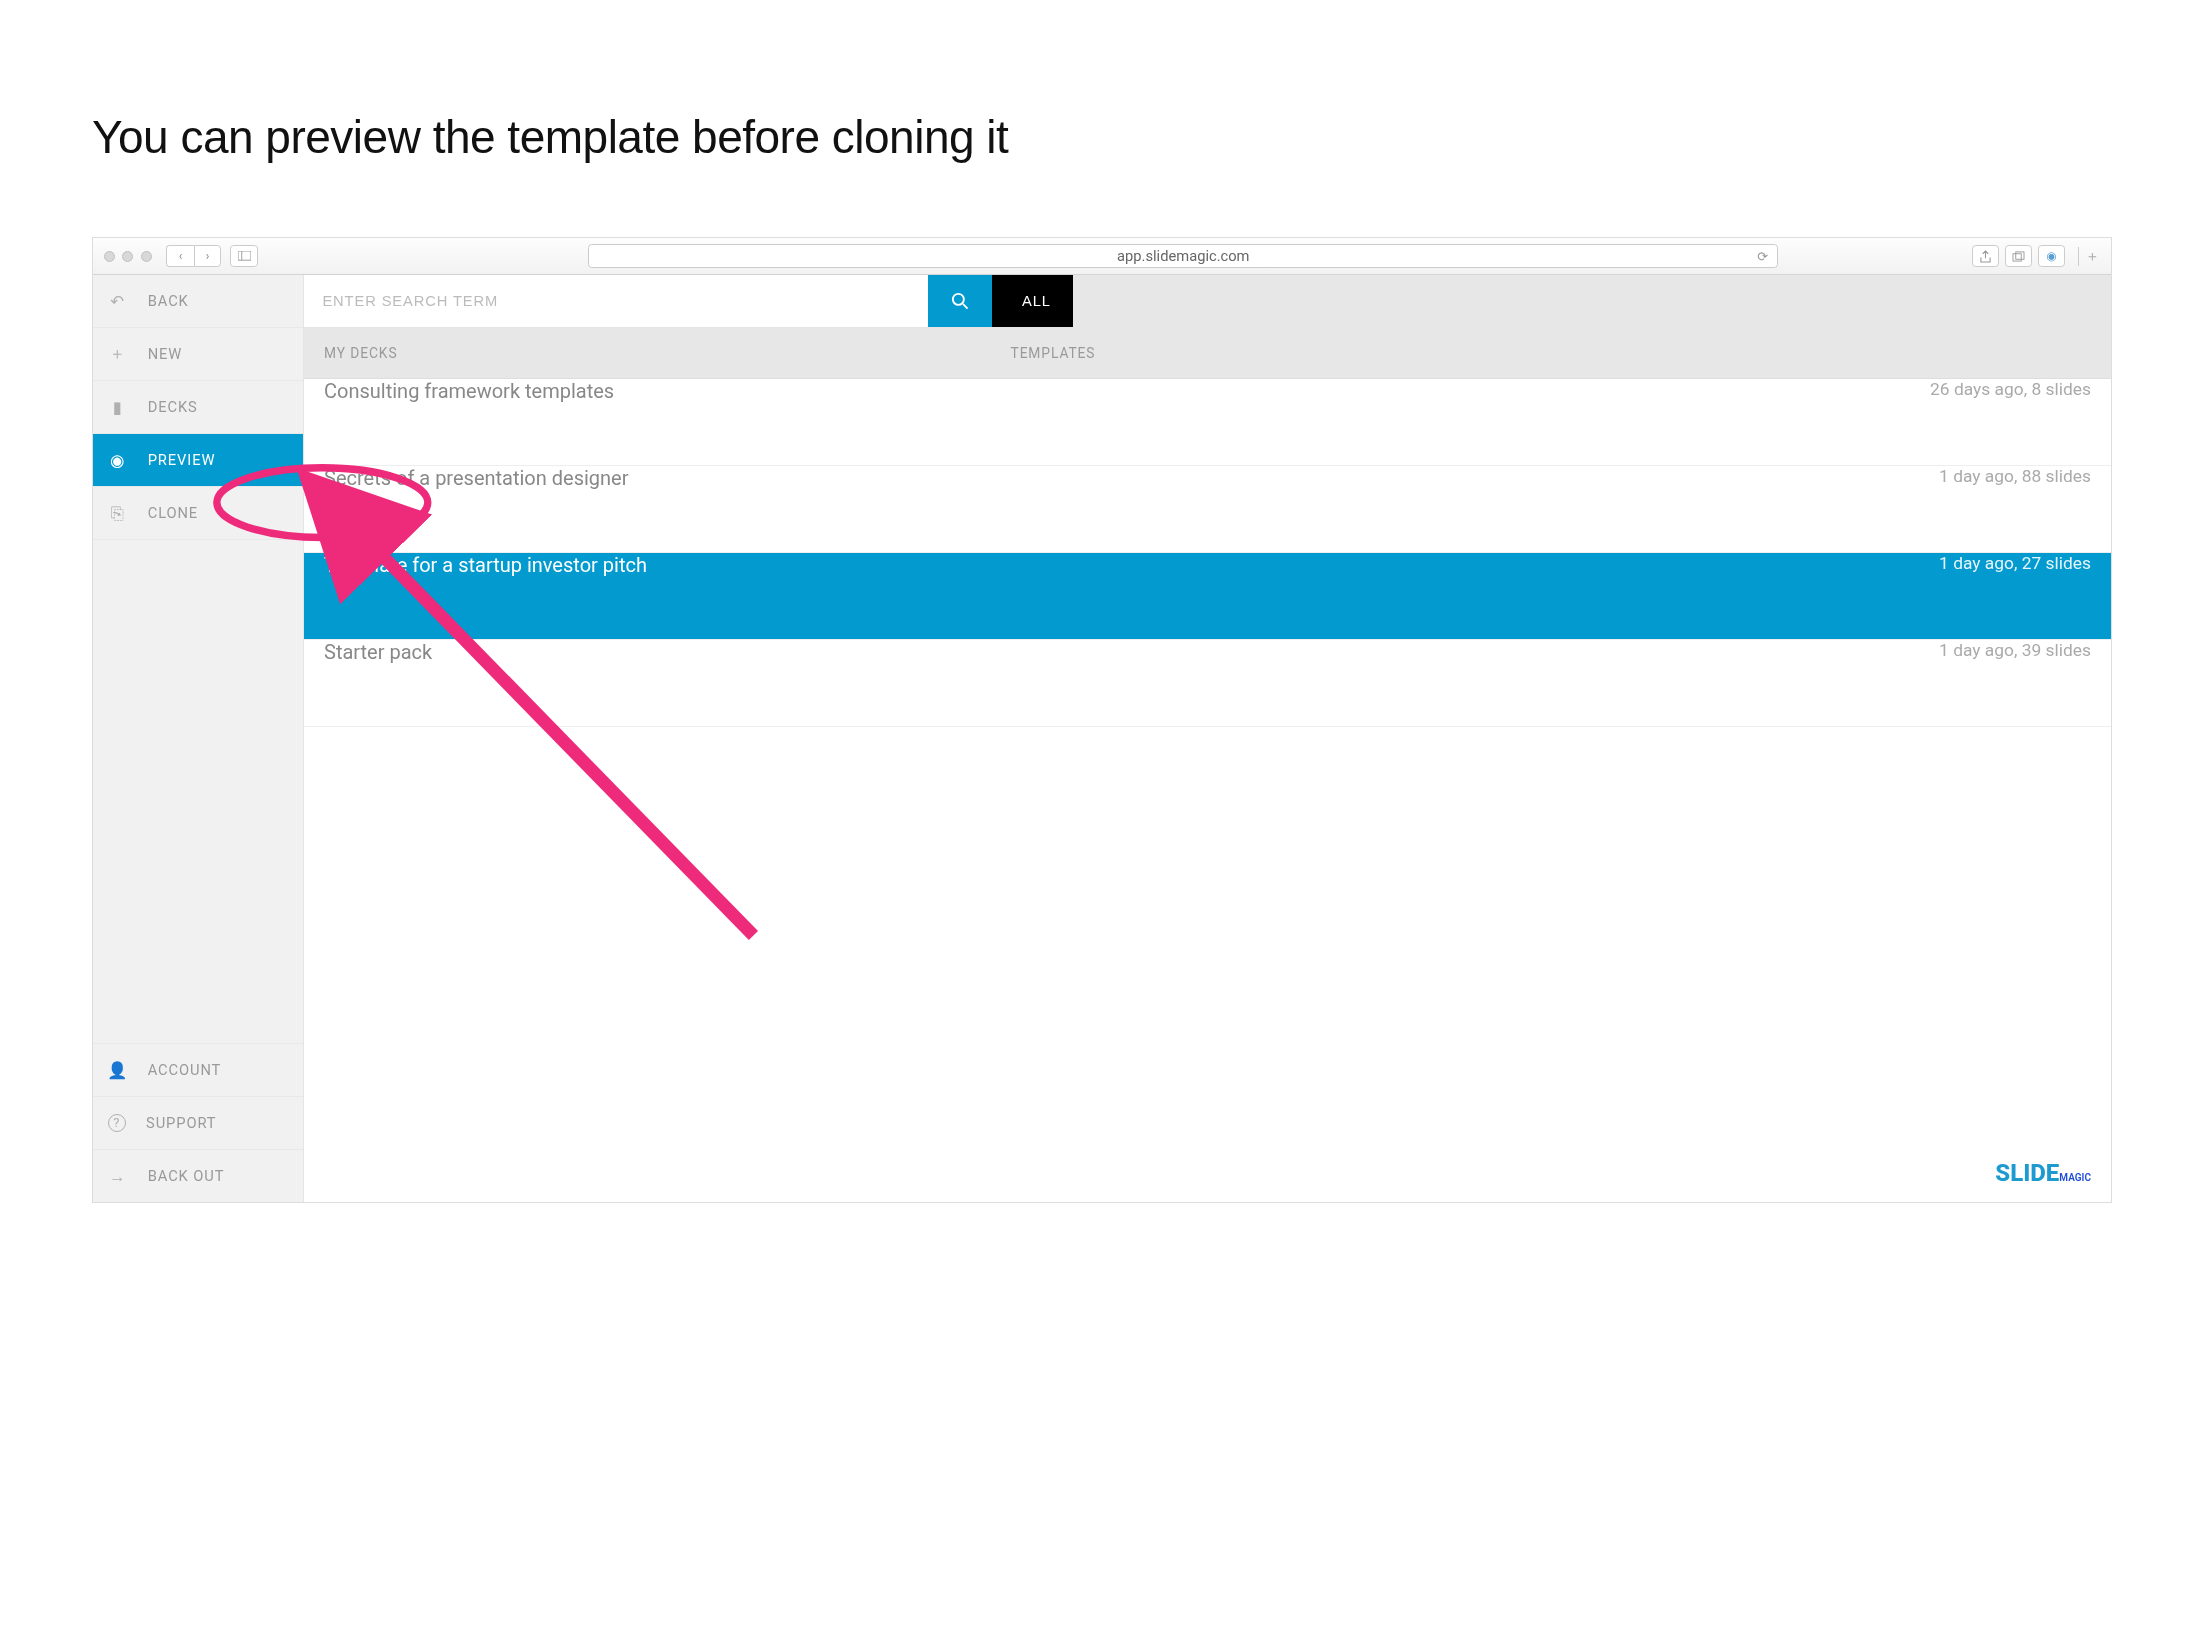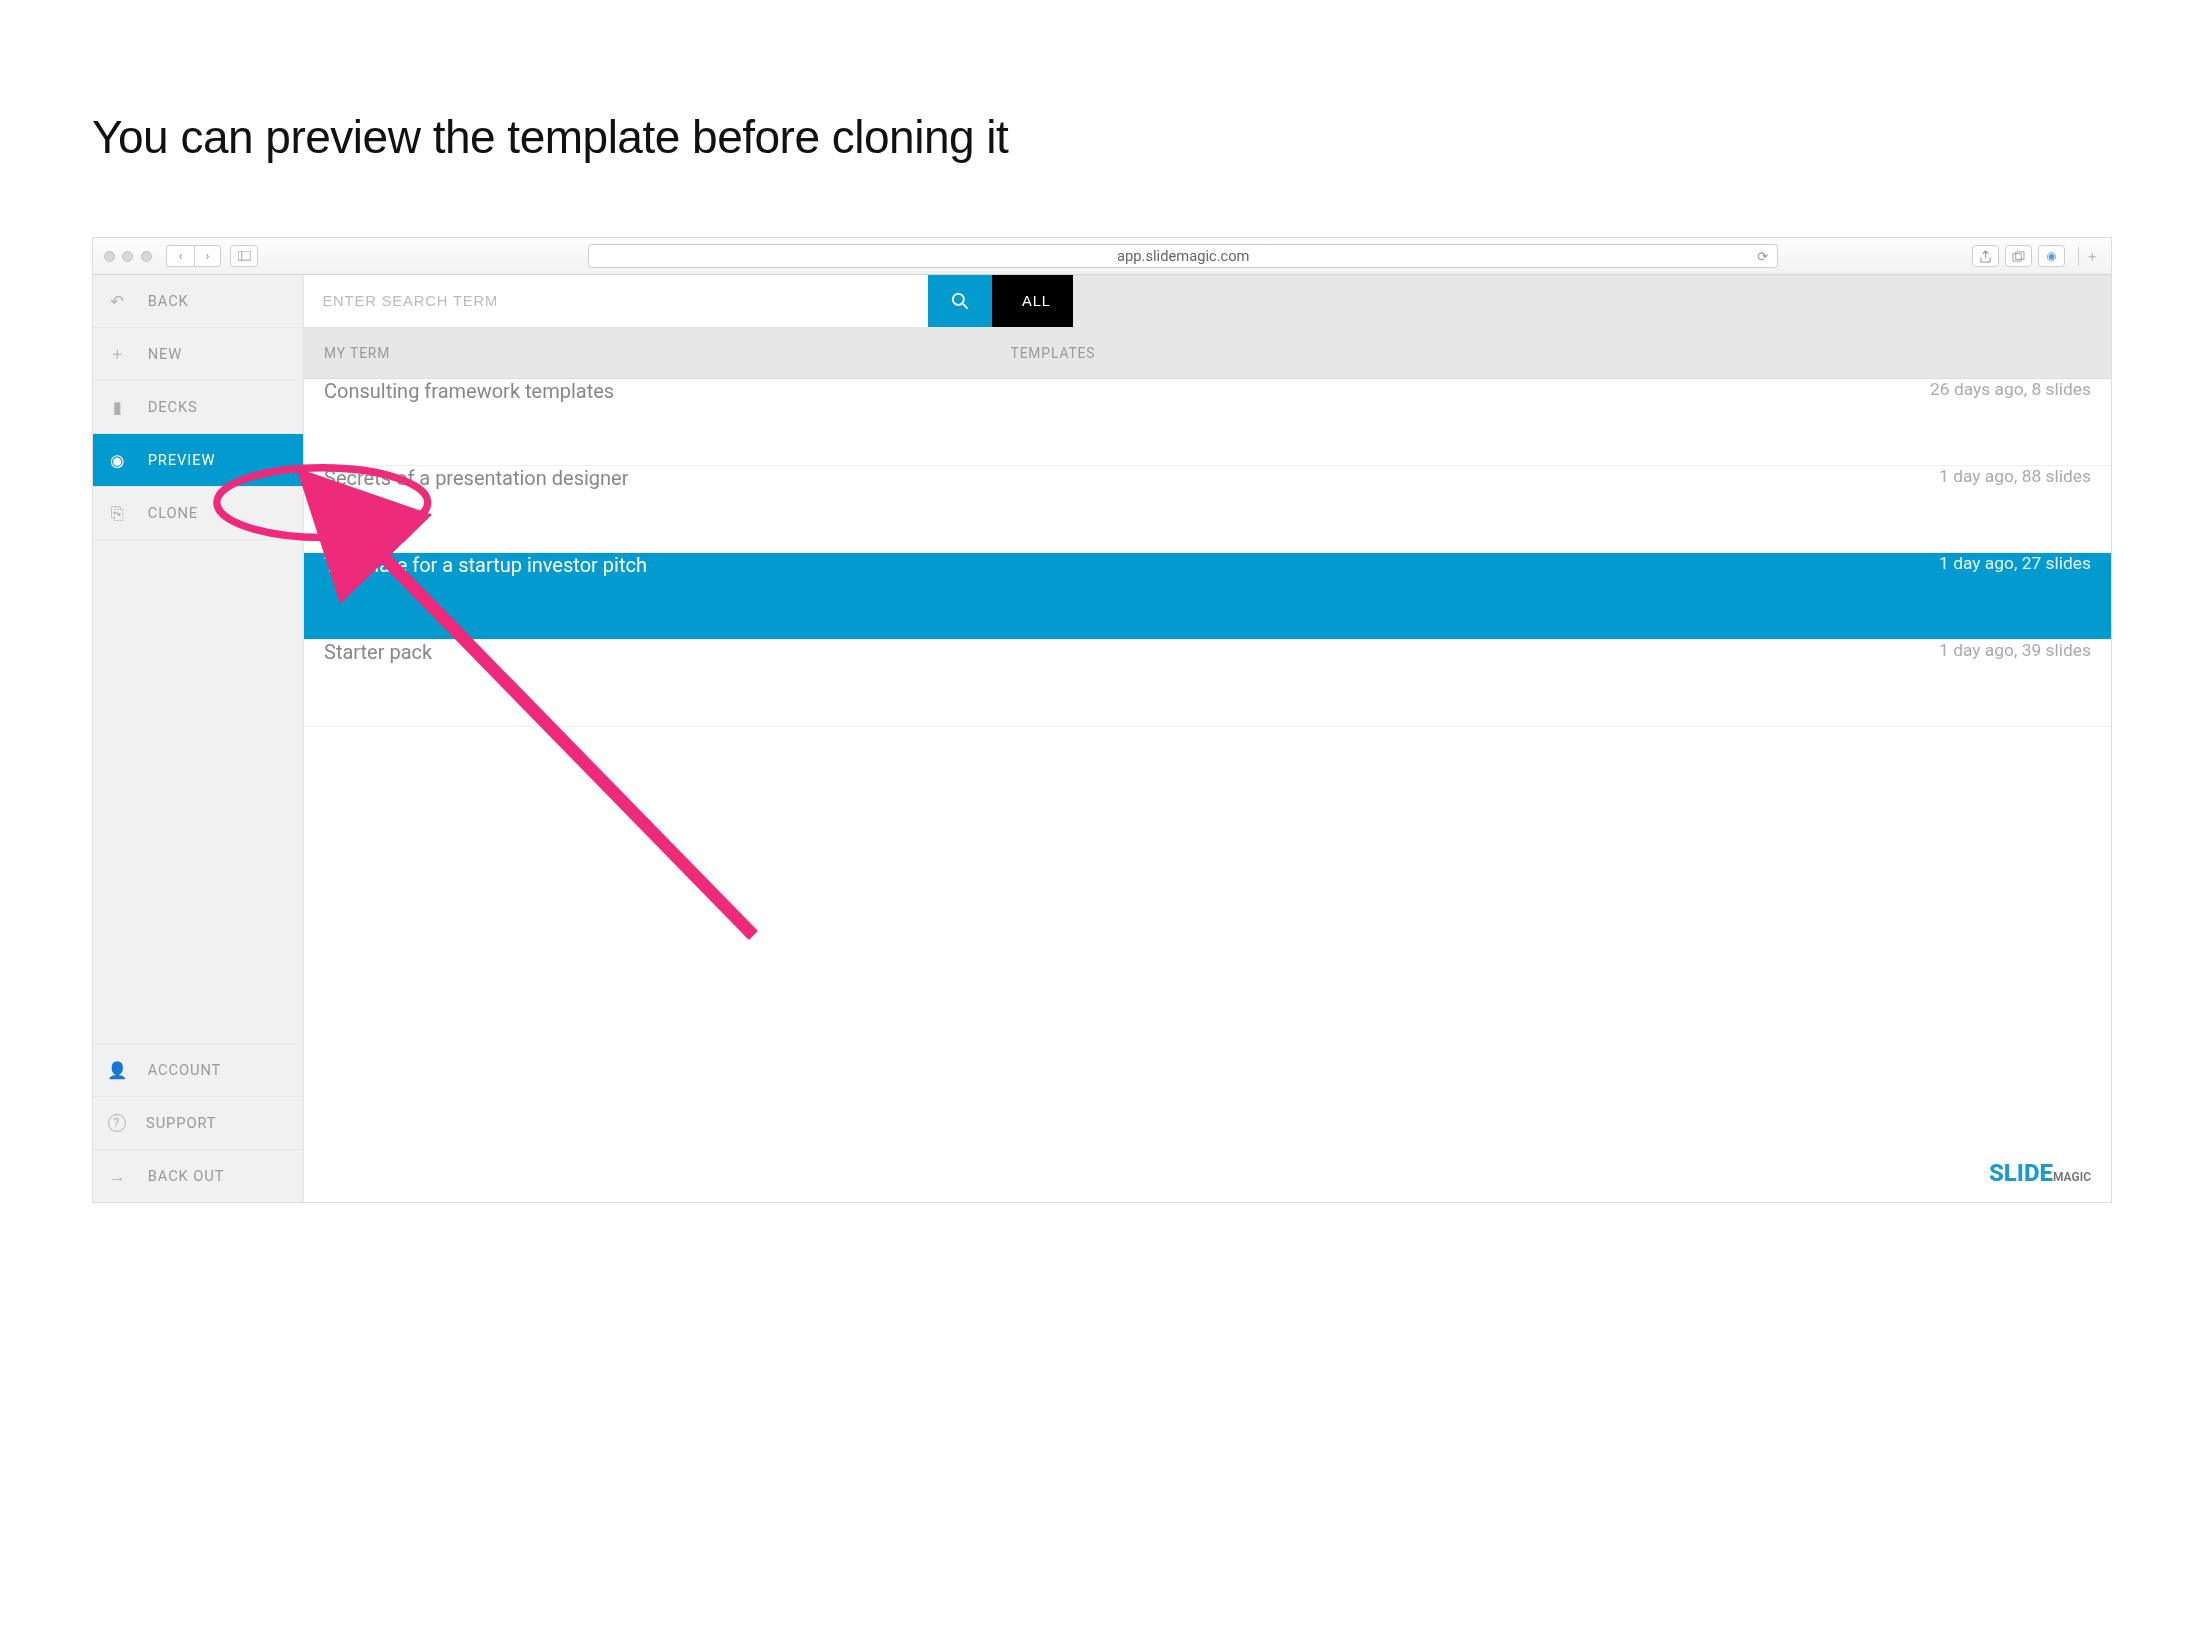--- a/index.html
+++ b/index.html
@@ -149,21 +149,21 @@
 .template-row.selected {
   background: #029acf; color: #fff;
 }
 .template-meta { font-size: 17.4px; color: #aaa;}
 .template-row.selected .template-meta { color: #e6f5fb;}
 .logo {
   position: absolute; right: 20px; bottom: 14.7px;
   font-weight: 800; font-size: 24px; letter-spacing: 0px;
   color: #1d9bd1;
 }
-.logo small { font-size: 12px; font-weight: 600; color: #737373; margin-top: 24px;}
+.logo small { font-size: 10px; font-weight: 600; color: #1d4ed8; margin-top: 24px;}
 
 
 .anno {
   position: absolute; pointer-events: none;
   top: 0; left: 0; width: 100%; height: 100%;
 }
 </style>
 </head>
 <body>
 
@@ -255,21 +255,21 @@
           <svg width="18.4" height="18.4" viewBox="0 0 20 20">
               <circle cx="8" cy="8" r="6" fill="none" stroke="#fff" stroke-width="2"></circle>
               <line x1="13" y1="13" x2="18" y2="18" stroke="#fff" stroke-width="2"></line>
             </svg>
         </button>
         <button class="all-btn">ALL</button>
         <div class="search-rest"></div>
       </div>
 
       <div class="tabs-row">
-        <div class="tab">MY TERM</div>
+        <div class="tab">MY DECKS</div>
         <div class="tab-right-slope"></div>
         <div class="tab2">TEMPLATES</div>
       </div>
 
       <div class="template-row">
         <span>Consulting framework templates</span>
         <span class="template-meta">26 days ago, 8 slides</span>
       </div>
       <div class="template-row">
         <span>Secrets of a presentation designer</span>

